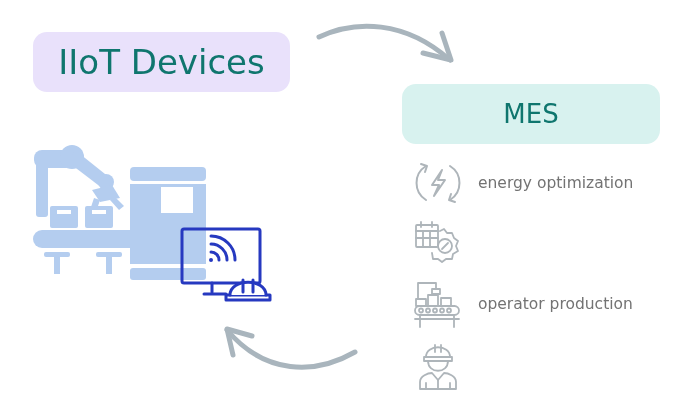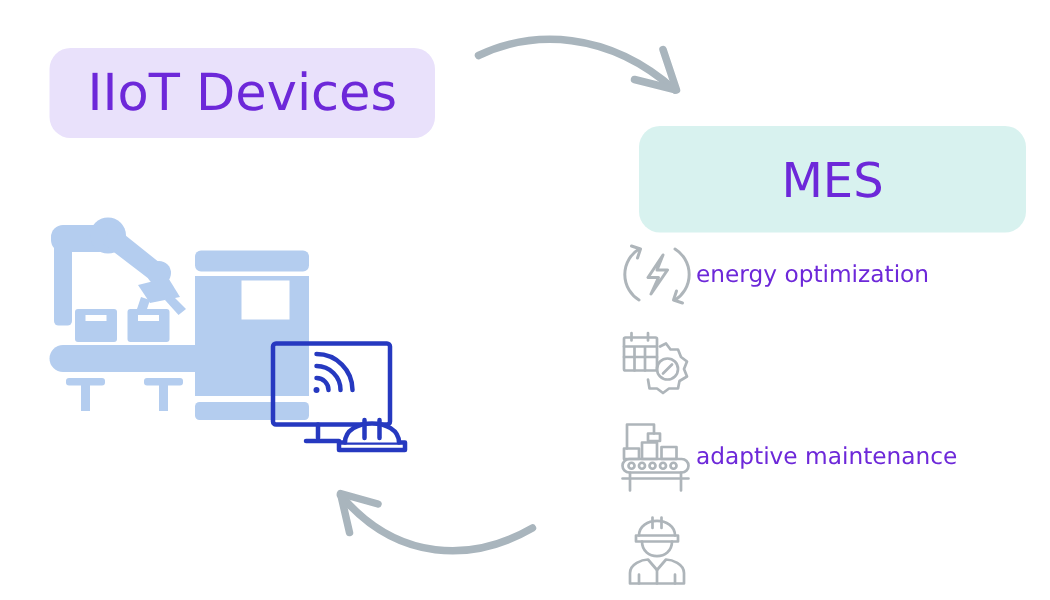--- a/index.html
+++ b/index.html
@@ -1,23 +1,23 @@
 <!DOCTYPE html>
 <html><head>
 <meta charset="utf-8">
 <style>
   html, body { margin: 0; padding: 0; }
   body { width: 700px; height: 400px; background: #ffffff; position: relative; overflow: hidden; font-family: "DejaVu Sans", sans-serif; }
   .abs { position: absolute; }
-  .pill { border-radius: 14px; display: flex; align-items: center; justify-content: center; color: #6d28d9; }
+  .pill { border-radius: 14px; display: flex; align-items: center; justify-content: center; color: #0f766e; }
   .iiot { left: 33px; top: 32px; width: 257px; height: 60px; font-size: 34px; }
-  .mes { left: 402px; top: 84px; width: 258px; height: 71px; font-size: 32px; margin-left: 24px; }
+  .mes { left: 402px; top: 84px; width: 258px; height: 60px; font-size: 26px; }
   .feature { left: 412px; width: 260px; height: 50px; display: flex; align-items: center; }
   .feature .ico { width: 52px; height: 50px; }
-  .feature .lbl { font-size: 15.5px; color: #6d28d9; }
+  .feature .lbl { margin-left: 14px; font-size: 15.5px; color: #737373; }
   svg { display: block; }
 </style>
 </head>
 <body>
 
 <svg class="abs" style="left:310px;top:15px" width="150" height="55" viewBox="0 0 150 55">
   <path d="M9 22 C 45 5, 95 5, 140 45" fill="none" stroke="#a9b5bd" stroke-width="5" stroke-linecap="round"></path>
   <path d="M132 18 L141 45 L113 38" fill="none" stroke="#a9b5bd" stroke-width="5" stroke-linecap="round" stroke-linejoin="round"></path>
 </svg>
 
@@ -115,21 +115,21 @@
       <rect x="29" y="19" width="10" height="8"></rect>
       <rect x="3" y="27" width="44" height="9" rx="4.5"></rect>
       <circle cx="9" cy="31.5" r="2"></circle>
         <circle cx="16" cy="31.5" r="2"></circle>
         <circle cx="23" cy="31.5" r="2"></circle>
         <circle cx="30" cy="31.5" r="2"></circle>
         <circle cx="37" cy="31.5" r="2"></circle>
       <path d="M3 40 L47 40 M8 36 L8 48 M42 36 L42 48"></path>
     </g>
   </svg>
-  <span class="lbl">adaptive maintenance</span>
+  <span class="lbl">operator production</span>
 </div>
 
 <div class="abs feature" style="top:342px">
   <svg class="ico" viewBox="0 0 52 50">
     <g fill="none" stroke="#aeb5ba" stroke-width="1.8" stroke-linecap="round" stroke-linejoin="round">
       <path d="M14 15 C 14 2, 38 2, 38 15"></path>
       <path d="M12 15 L40 15 L40 19 L12 19 Z"></path>
       <path d="M23 3 L23 10 M29 3 L29 10"></path>
       <path d="M16 19 C 16 32, 36 32, 36 19"></path>
       <path d="M8 47 L8 40 C 8 34, 16 31, 20 31 L26 38 L32 31 C 36 31, 44 34, 44 40 L44 47 Z"></path>

